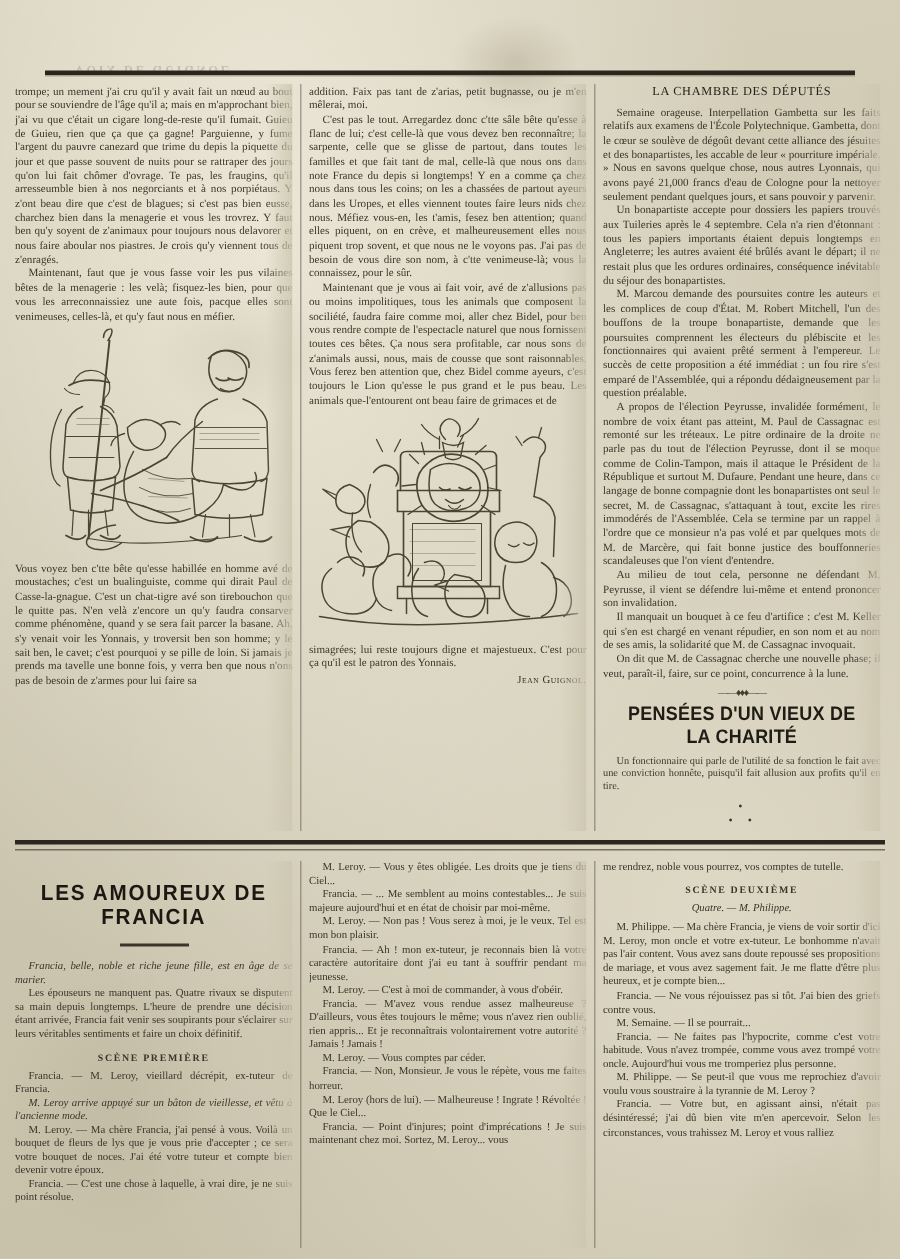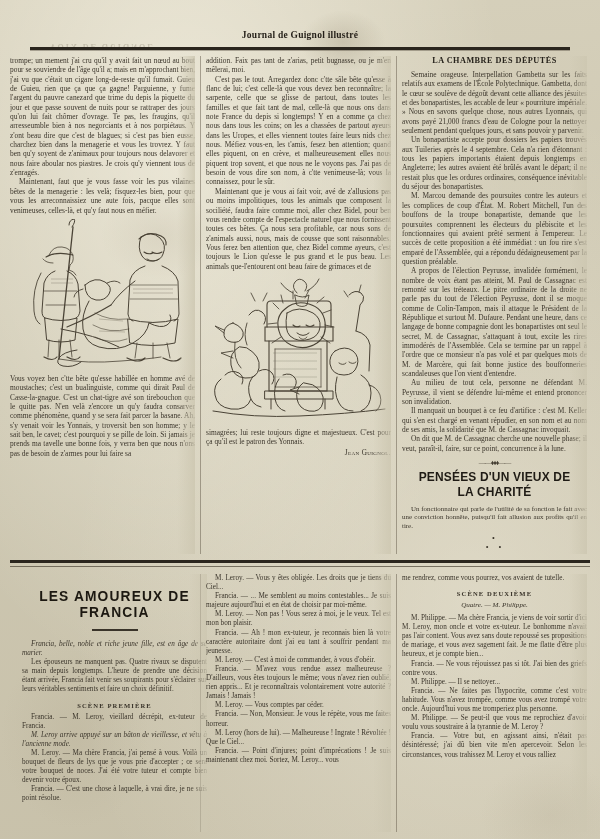--- a/index.html
+++ b/index.html
@@ -57,21 +57,21 @@
 
   p.body{
     margin:0 0 0 0;
     font-size:7.4px;line-height:9.35px;
     text-align:justify;text-indent:9px;
     color:#3b352b;
     -webkit-font-smoothing:none;
   }
   p.noind{text-indent:0;}
   .sec-head{
-    text-align:center;font-size:8.2px;font-weight:bold;
+    text-align:center;font-size:8.2px;font-weight:normal;
     letter-spacing:.5px;margin:0 0 5px 0;color:#26221b;
   }
   .sig{display:block;text-align:right;font-size:7.2px;letter-spacing:.4px;
        margin-top:2px;color:#342f26;font-variant:small-caps;}
 
   
   .cut{position:relative;margin:4px 0 5px 0;height:150px;
        background:transparent;}
   .cut svg{display:block;margin:0 auto;}
 
@@ -88,21 +88,21 @@
   .pensees p{font-size:6.9px;line-height:8.3px;}
   .dots{text-align:center;font-size:8px;letter-spacing:2px;color:#3b352b;margin:4px 0 3px;}
 
   
   .rule-mid{position:absolute;left:10px;right:10px;top:560px;height:3px;background:#2b261e;}
   .rule-mid2{position:absolute;left:10px;right:10px;top:566px;height:1px;background:#4d4637;opacity:.7;}
 
   
   .lcols{position:absolute;left:10px;right:10px;top:574px;height:258px;}
   .lcol{position:absolute;top:0;width:185px;height:258px;overflow:hidden;}
-  .l1{left:12px;} .l2{left:196px;} .l3{left:392px;}
+  .l1{left:0;} .l2{left:196px;} .l3{left:392px;}
   .lvr{position:absolute;top:0;width:1px;height:258px;background:#6d6553;opacity:.55;}
   .lvr1{left:190px;} .lvr2{left:386px;}
 
   .playtitle{
     text-align:center;font-family:"Liberation Sans",sans-serif;
     font-weight:bold;font-size:14.5px;letter-spacing:1.2px;
     color:#1c1811;margin:14px 0 0 0;transform:scaleX(.95);
   }
   .playrule{width:46px;height:2px;background:#3a342a;margin:9px auto 9px;}
   .scene{
@@ -119,23 +119,20 @@
 <body>
 
 <div class="paper"></div>
 <div class="stain s1"></div>
 <div class="stain s2"></div>
 <div class="stain s3"></div>
 <div class="stain s4"></div>
 
 <div class="sheet">
 
-  <div class="masthead">
-    <div class="title">Journal de Guignol illustré</div>
-  </div>
   <div class="ghost">VOIX DE GUIGNOL</div>
   <div class="rule-top"></div>
 
   <div class="cols">
     <div class="vr vr1"></div>
     <div class="vr vr2"></div>
 
     <div class="col c1">
       <p class="body noind">trompe; un mement j'ai cru qu'il y avait fait un nœud au bout pour se souviendre de l'âge qu'il a; mais en m'approchant bien, j'ai vu que c'était un cigare long-de-reste qu'il fumait. Guieu de Guieu, rien que ça que ça gagne! Parguienne, y fume l'argent du pauvre canezard que trime du depis la piquette du jour et que passe souvent de nuits pour se rattraper des jours qu'on lui fait chômer d'ovrage. Te pas, les fraugins, qu'il arresseumble bien à nos negorciants et à nos porpiétaus. Y z'ont beau dire que c'est de blagues; si c'est pas bien eusse, charchez bien dans la menagerie et vous les trovrez. Y faut ben qu'y soyent de z'animaux pour toujours nous delavorer et nous faire aboular nos piastres. Je crois qu'y viennent tous de z'enragés.</p>
       <p class="body">Maintenant, faut que je vous fasse voir les pus vilaines bêtes de la menagerie : les velà; fisquez-les bien, pour que vous les arreconnaissiez une aute fois, pacque elles sont venimeuses, celles-là, et qu'y faut nous en méfier.</p>
@@ -320,26 +317,26 @@
       <p class="dlg">M. Leroy. — C'est à moi de commander, à vous d'obéir.</p>
       <p class="dlg">Francia. — M'avez vous rendue assez malheureuse ? D'ailleurs, vous êtes toujours le même; vous n'avez rien oublié, rien appris... Et je reconnaîtrais volontairement votre autorité ? Jamais ! Jamais !</p>
       <p class="dlg">M. Leroy. — Vous comptes par céder.</p>
       <p class="dlg">Francia. — Non, Monsieur. Je vous le répète, vous me faites horreur.</p>
       <p class="dlg">M. Leroy (hors de lui). — Malheureuse ! Ingrate ! Révoltée ! Que le Ciel...</p>
       <p class="dlg">Francia. — Point d'injures; point d'imprécations ! Je suis maintenant chez moi. Sortez, M. Leroy... vous</p>
       <div class="fadeR"></div>
     </div>
 
     <div class="lcol l3">
-      <p class="dlg noind" style="text-indent:0;">me rendrez, comme vous pourrez, vos avaient de tutelle.</p>
+      <p class="dlg noind" style="text-indent:0;">me rendrez, noble vous pourrez, vos comptes de tutelle.</p>
       <div class="scene">SCÈNE DEUXIÈME</div>
       <div class="castline">Quatre. — M. Philippe.</div>
       <p class="dlg">M. Philippe. — Ma chère Francia, je viens de voir sortir d'ici M. Leroy, mon oncle et votre ex-tuteur. Le bonhomme n'avait pas l'air content. Vous avez sans doute repoussé ses propositions de mariage, et vous avez sagement fait. Je me flatte d'être plus heureux, et je compte bien...</p>
       <p class="dlg">Francia. — Ne vous réjouissez pas si tôt. J'ai bien des griefs contre vous.</p>
-      <p class="dlg">M. Philippe. — Il se nettoyer...</p>
+      <p class="dlg">M. Semaine. — Il se pourrait...</p>
       <p class="dlg">Francia. — Ne faites pas l'hypocrite, comme c'est votre habitude. Vous n'avez trompée, comme vous avez trompé votre oncle. Aujourd'hui vous me tromperiez plus personne.</p>
       <p class="dlg">M. Philippe. — Se peut-il que vous me reprochiez d'avoir voulu vous soustraire à la tyrannie de M. Leroy ?</p>
       <p class="dlg">Francia. — Votre but, en agissant ainsi, n'était pas désintéressé; j'ai dû bien vite m'en apercevoir. Selon les circonstances, vous trahissez M. Leroy et vous ralliez</p>
       <div class="fadeR"></div>
     </div>
   </div>
 
 </div>
 
 </body></html>

